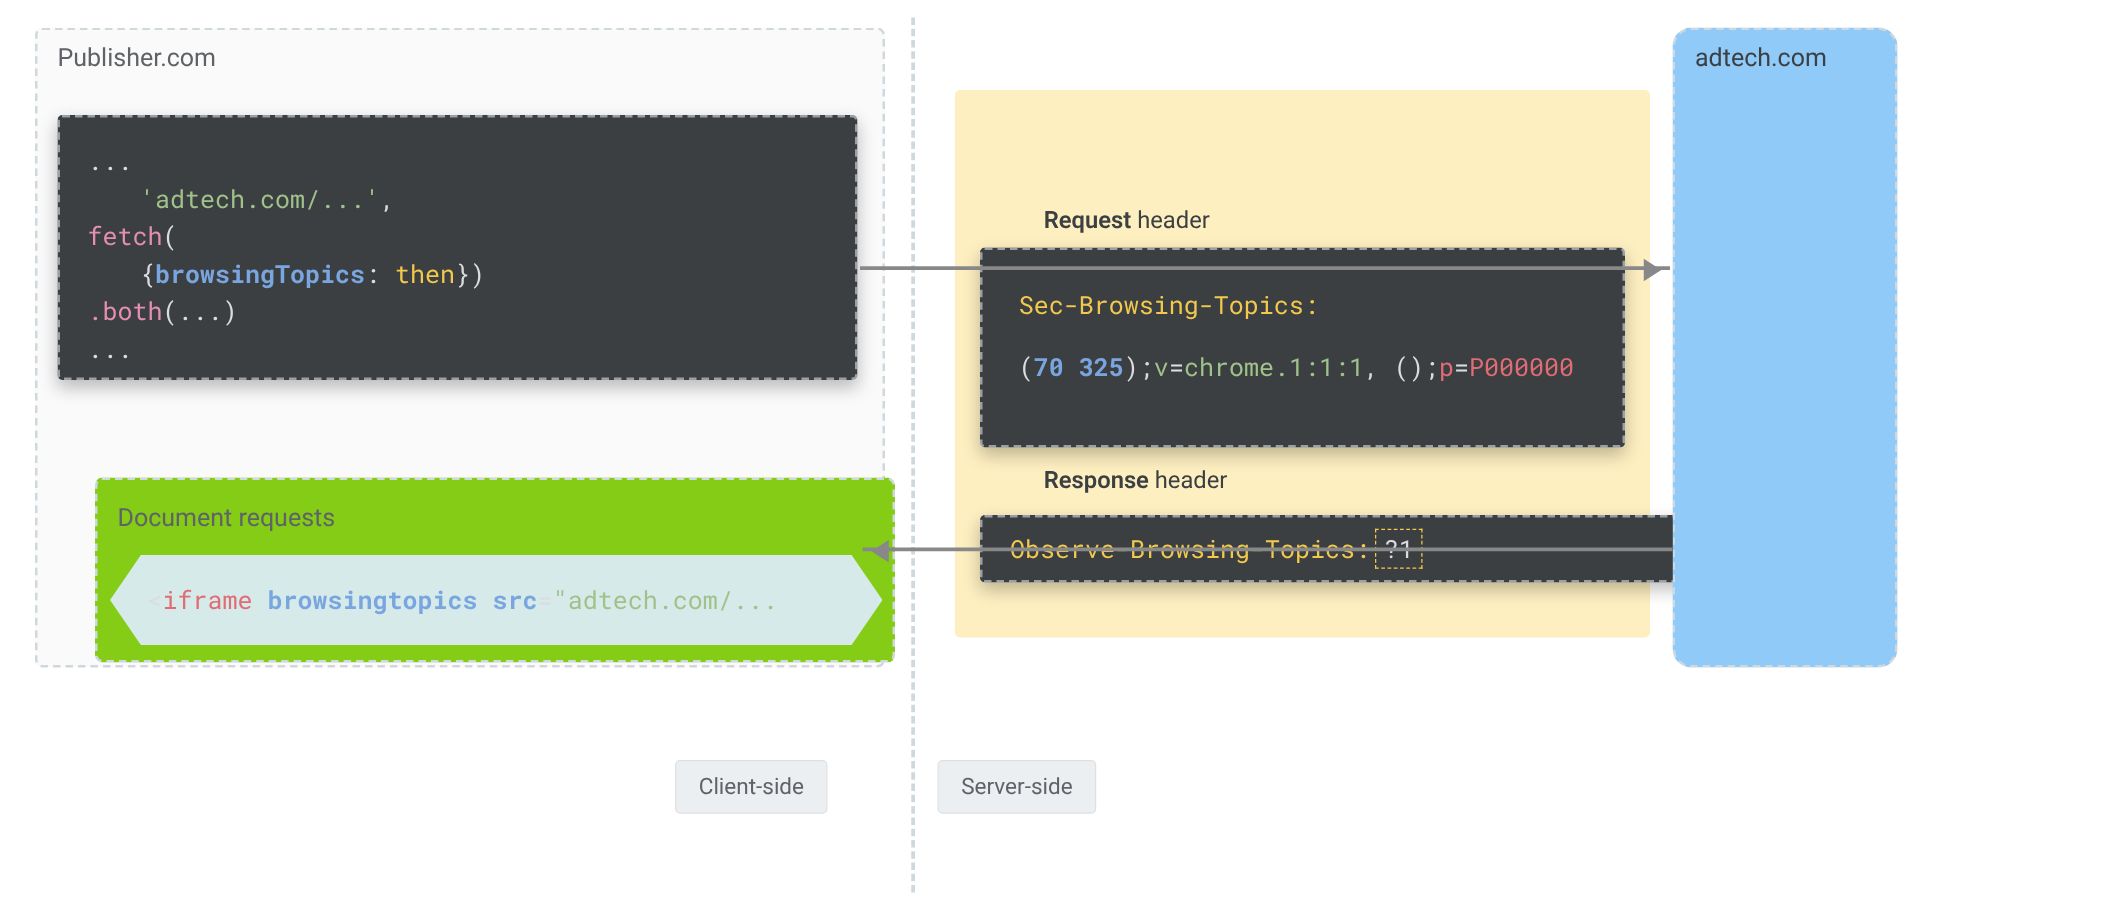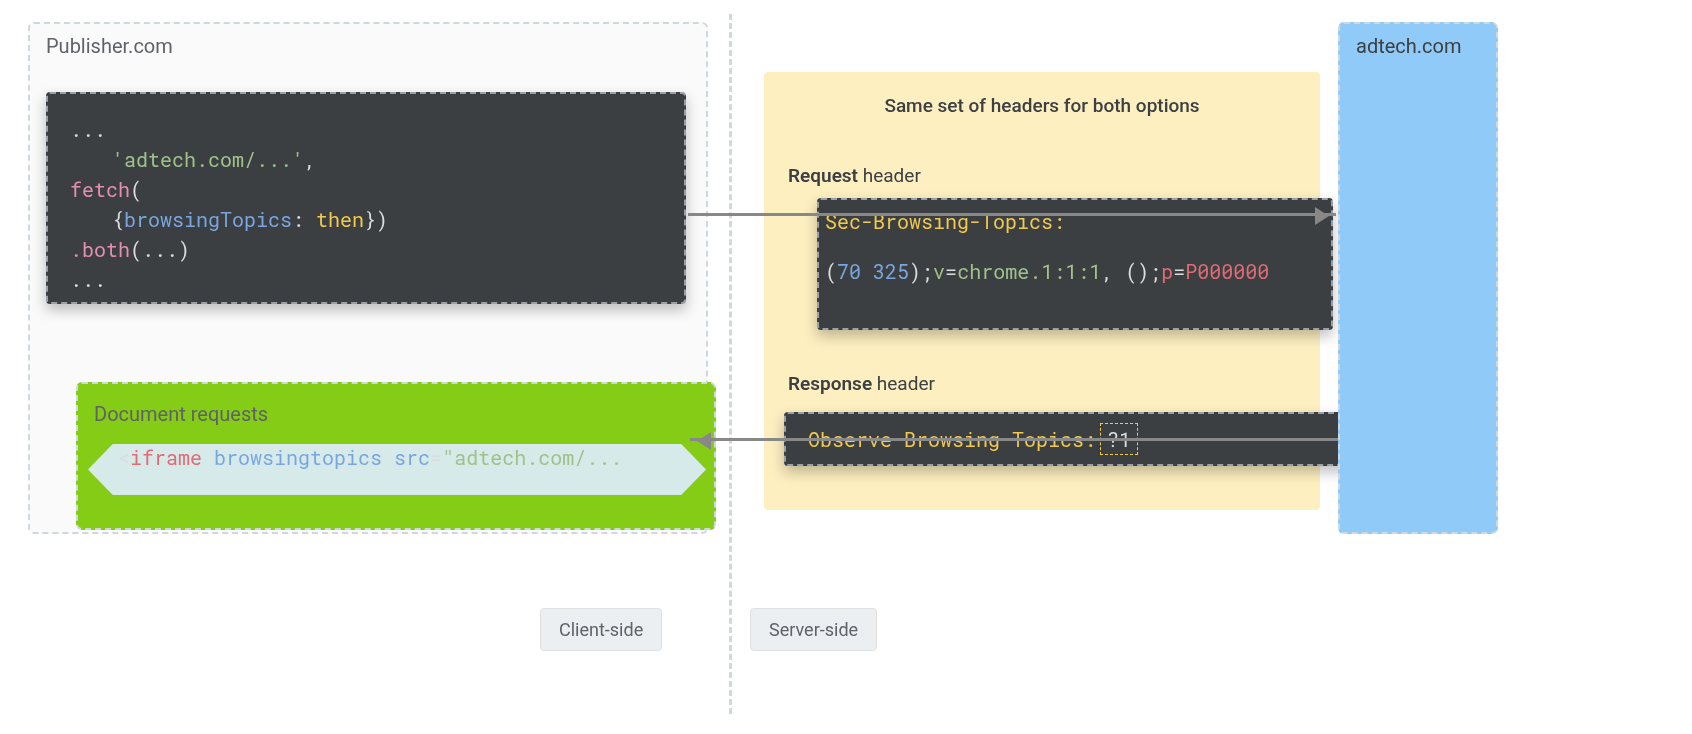--- a/index.html
+++ b/index.html
@@ -19,64 +19,65 @@
     top: 10px;
     left: 16px;
     color: #5f6368;
     font-size: 20px;
   }
 
   
   #publisher { left: 28px; top: 22px; width: 680px; height: 512px; background: #fafafa; }
 
   
-  #adtech { left: 1338px; top: 22px; width: 160px; height: 512px; background: #90caf9; }
+  #adtech { left: 1338px; top: 22px; width: 180px; height: 512px; background: #90caf9; border-radius: 15px; }
 
   
   .codeblock {
     position: absolute;
     background: #3c3f41;
     color: #f1f3f4;
     border: 2px dashed #9aa0a6;
     border-radius: 4px;
     box-shadow: 0 6px 14px rgba(0,0,0,0.25);
     padding: 20px 22px;
     font-size: 20px;
     line-height: 1.5;
   }
   #js-block { left: 46px; top: 92px; width: 640px; height: 212px; }
 
   
   .c-pink   { color: #e48fb1; }   
   .c-green  { color: #9fc28a; }   
-  .c-blue   { color: #7aa6e0; }   
+  .c-blue   { color: #7aa6e0; font-weight: bold; }   
   .c-yellow { color: #f2c94c; }   
   .c-red    { color: #e06c75; }   
   .c-gray   { color: #dadce0; }
 
   
   #docreq {
     position: absolute;
     left: 46px; top: 358px;
     width: 640px; height: 148px;
     border: 2px dashed #cfd8dc;
     border-radius: 6px;
     background: #84cc16;
   }
   #docreq .panel-label { top: 18px; }
 
   
   #iframe-tag {
     position: absolute;
     left: 10px; top: 60px;
-    width: 618px; height: 51px;
+    width: 618px; height: 72px;
     background: #d6eaea;
     box-shadow: 0 6px 12px rgba(0,0,0,0.18);
     clip-path: polygon(4% 0%, 96% 0%, 100% 50%, 96% 100%, 4% 100%, 0% 50%);
     display: flex;
+    align-items: center;
     padding-left: 30px;
     font-size: 20px;
   }
 
   
   #headers-panel {
     position: absolute;
     left: 764px; top: 72px;
     width: 556px; height: 438px;
     background: #fdefc0;
@@ -87,26 +88,27 @@
     top: 22px; left: 0; width: 100%;
     text-align: center;
     font-size: 19px;
     color: #3c4043;
     font-weight: 500;
   }
   .hdr-sublabel {
     position: absolute;
     color: #3c4043;
     font-size: 19px;
+    margin-left: 47px;
   }
   .hdr-sublabel b { font-weight: 600; }
   #req-label  { left: 24px; top: 92px; }
   #resp-label { left: 24px; top: 300px; }
 
-  #req-block  { left: 784px; top: 198px; width: 516px; height: 132px; padding: 6px; margin-left: 33px; }
+  #req-block  { left: 784px; top: 198px; width: 516px; height: 160px; padding: 29px; }
   #resp-block { left: 784px; top: 412px; width: 588px; height: 54px; padding: 12px 22px; display: flex; align-items: center; }
 
   .dashed-box {
     display: inline-block;
     border: 1.5px dashed #f2c94c;
     padding: 0 6px;
     margin-left: 4px;
   }
 
   
@@ -205,21 +207,20 @@
   <div style="padding-left: 42px;">
     <span class="c-gray">{</span><span class="c-blue">browsingTopics</span><span class="c-gray">: </span><span class="c-yellow">then</span><span class="c-gray">}</span><span class="c-gray">)</span>
   </div>
   <div>
     <span class="c-pink">.both</span><span class="c-gray">(...)</span>
   </div>
   <div><span class="c-gray">...</span></div>
 </div>
 
 <div id="headers-panel">
-  <div id="headers-title">Same set of headers for both options</div>
   <div id="req-label" class="hdr-sublabel">
     <b>Request</b><span> header</span>
   </div>
   <div id="resp-label" class="hdr-sublabel">
     <b>Response</b><span> header</span>
   </div>
 </div>
 
 <div id="req-block" class="codeblock mono">
   <div style="margin-bottom: 20px;">

